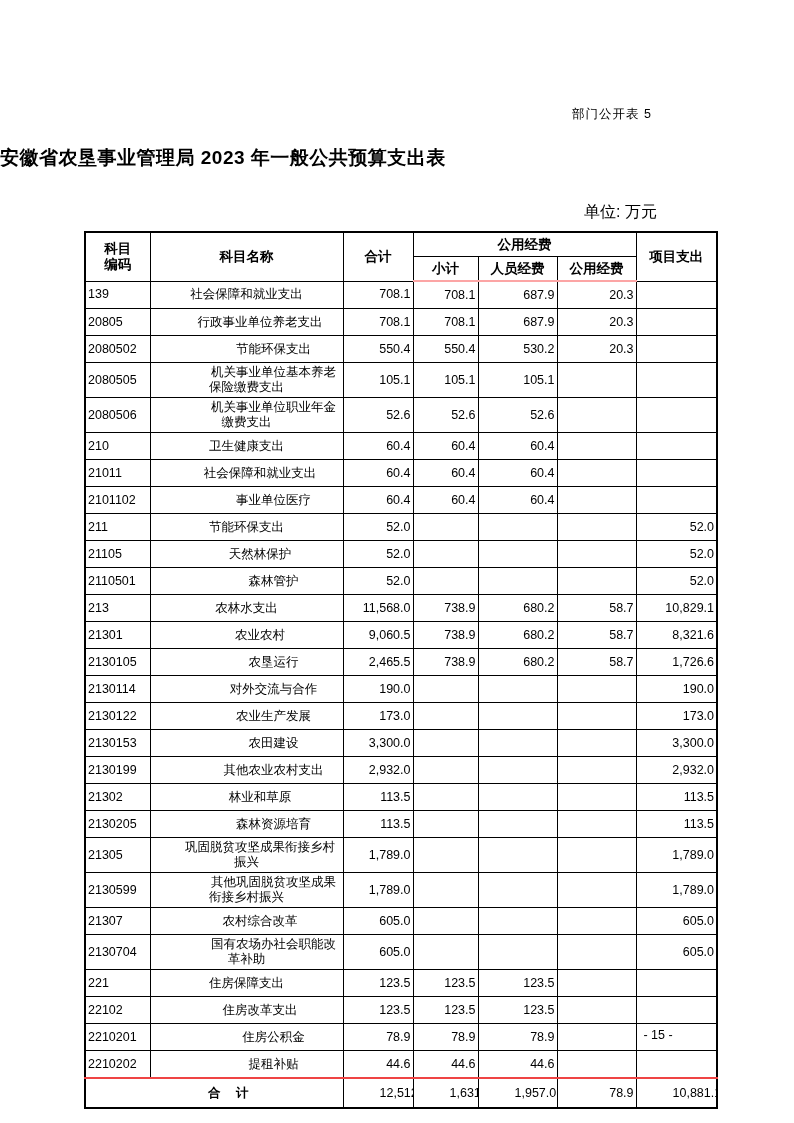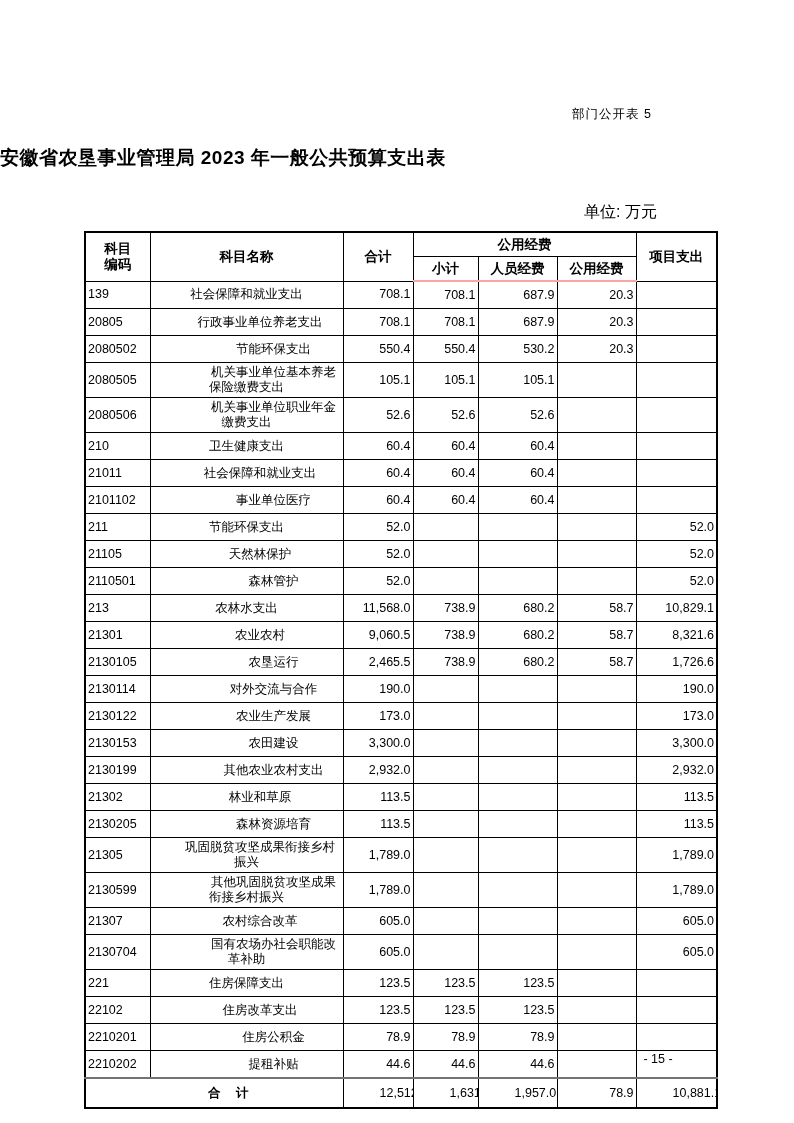--- a/index.html
+++ b/index.html
@@ -43,28 +43,28 @@
   .budget td {
     font-size:12.5px; height:22px; line-height:15px;
     padding:2px 2px; vertical-align:middle;
   }
   .code { text-align:left; padding-left:6px; }
   .name { text-align:center; padding-left:5px; padding-right:4px; }
   .ind0 { text-indent:0; }
   .ind1 { text-indent:27px;margin-left:30px; }
   .ind2 { text-indent:54px; }
   .num  { text-align:right; padding-right:7px; }
-  .total-row td { border-top:2px solid #737373; height:24px;padding-left:36px; }
+  .total-row td { border-top:2px solid #ef4444; height:24px;padding-left:36px; }
   .total-label {
     text-align:center; font-weight:bold;
     font-size:14px; letter-spacing:6px;
   }
   .page-num {
     position:absolute; top:1028px; left:612px; width:92px;
-    text-align:center; font-size:12.5px;margin-top:24px;
+    text-align:center; font-size:12.5px;
   }
 </style>
 </head>
 <body>
 
 <div class="page">
 
   <div class="doc-label">部门公开表 5</div>
 
   <h1 class="title">安徽省农垦事业管理局 2023 年一般公共预算支出表</h1>

